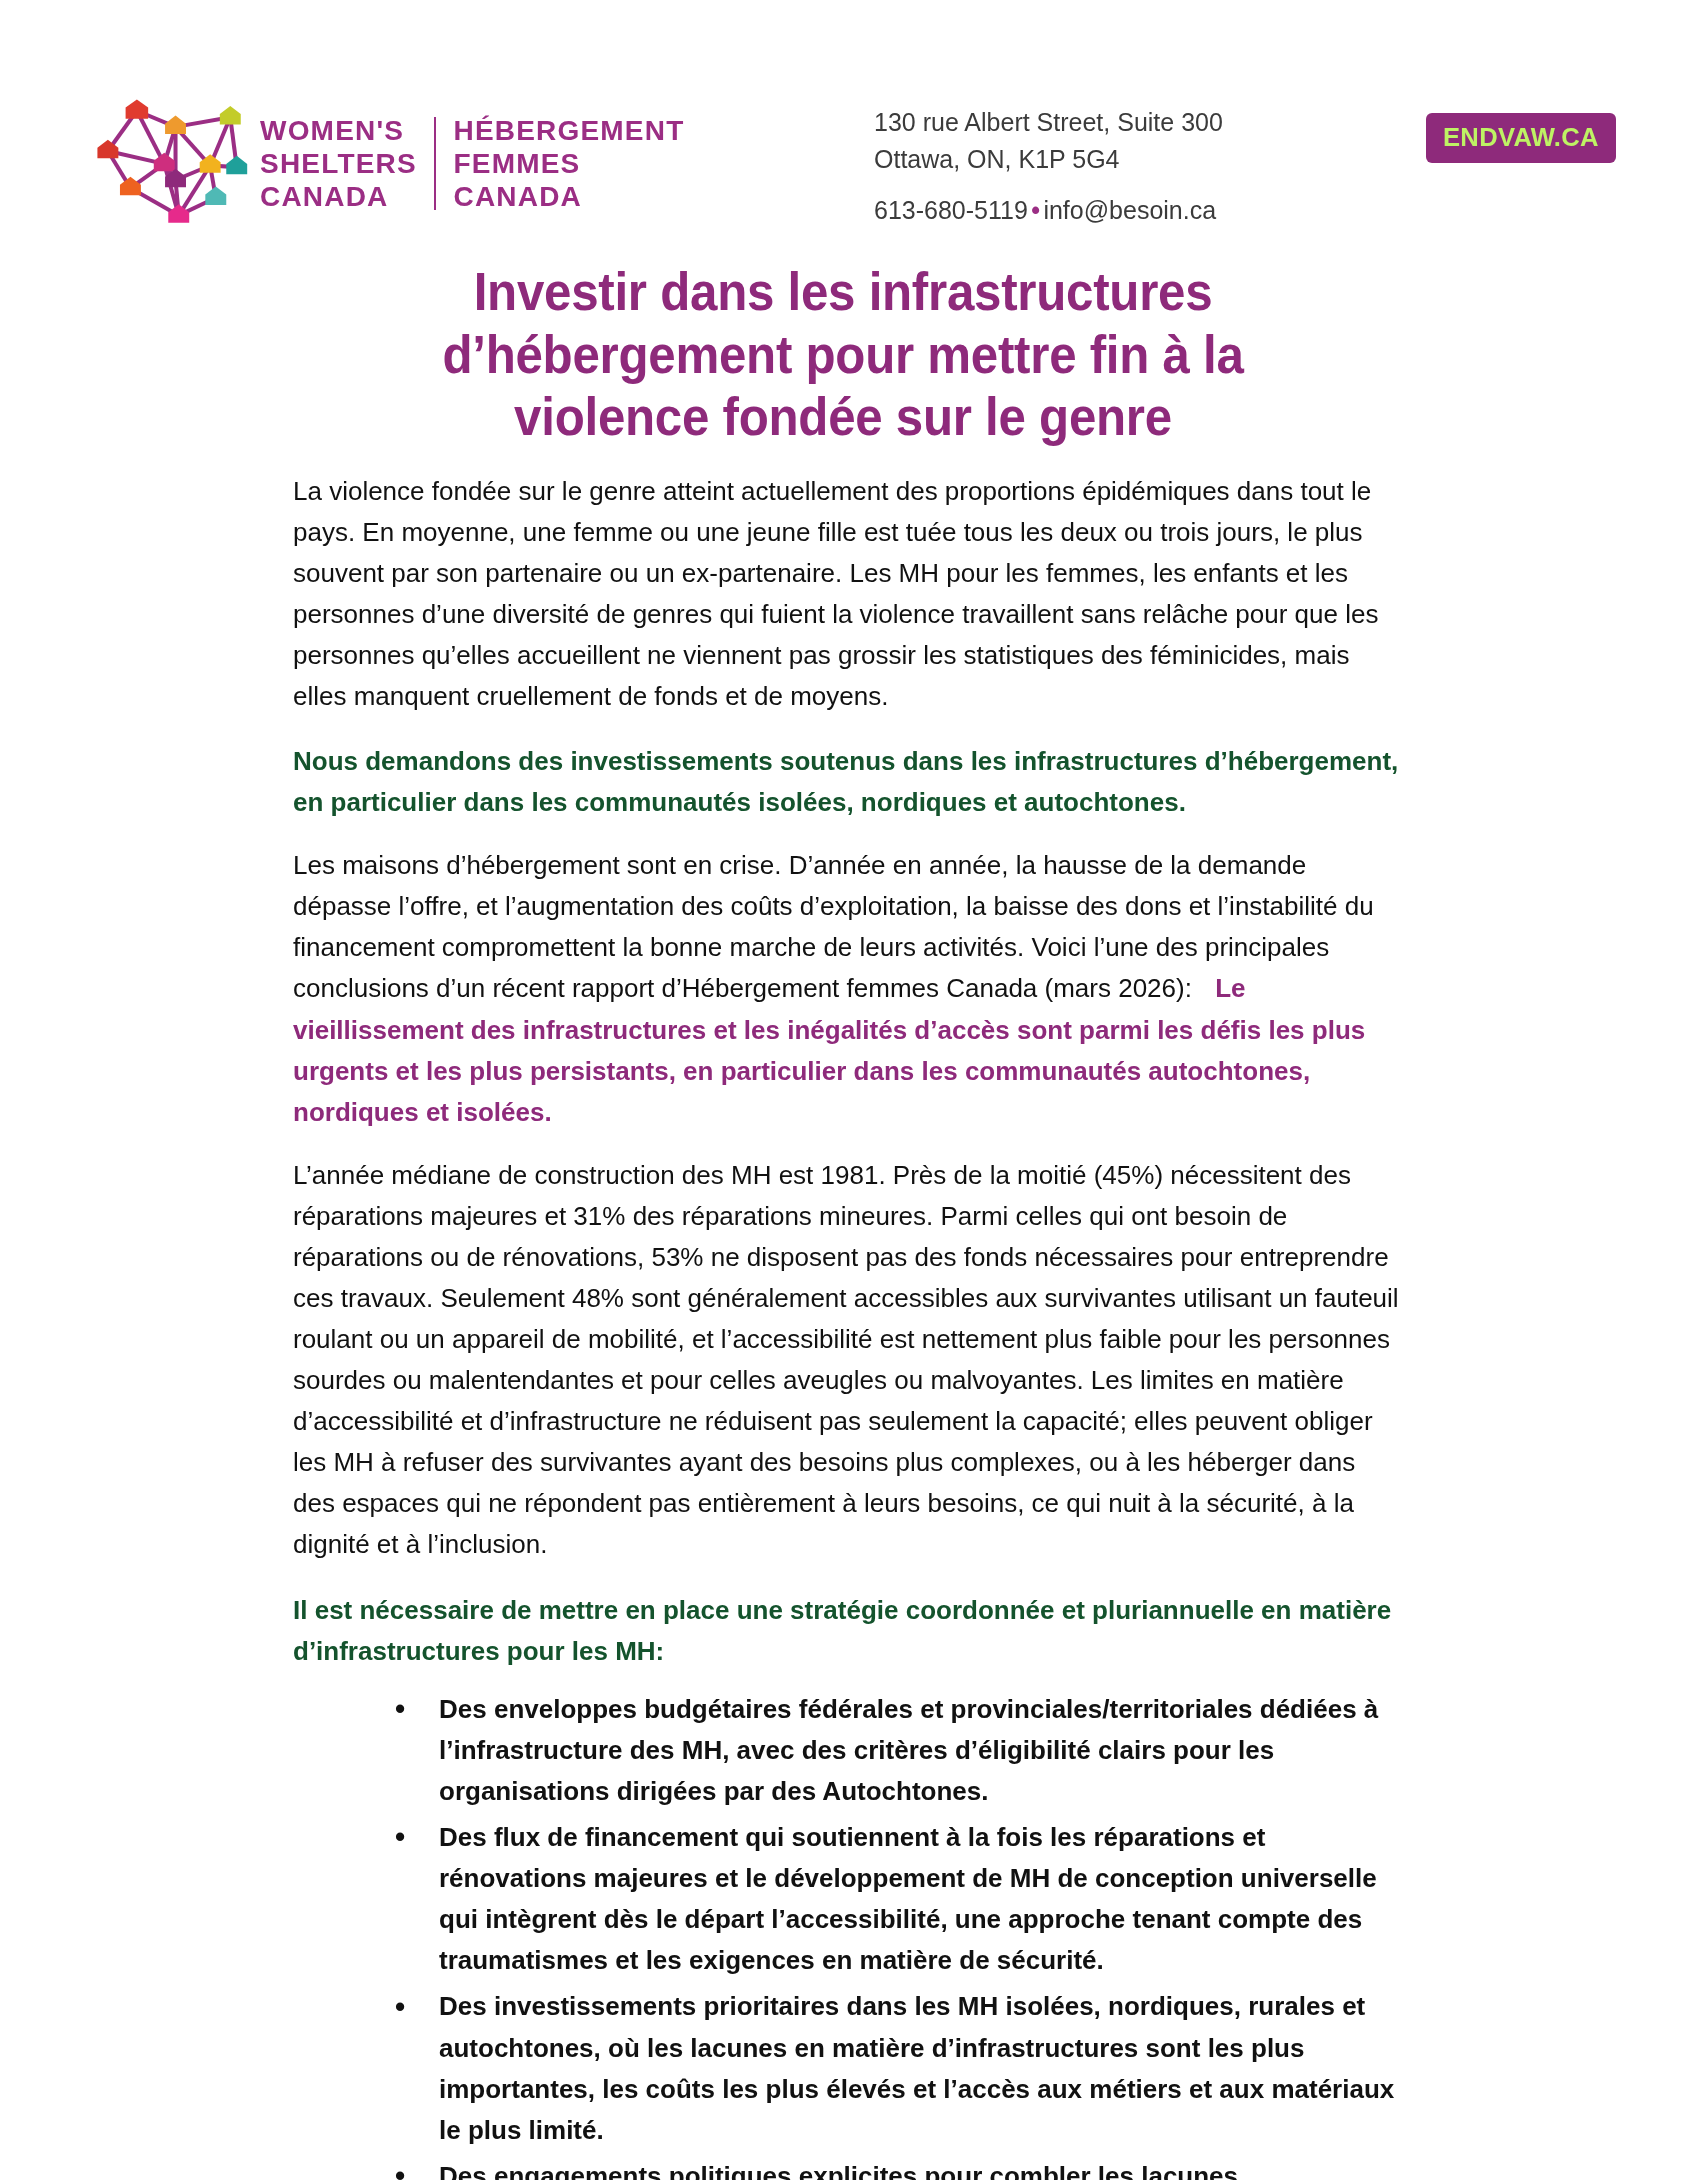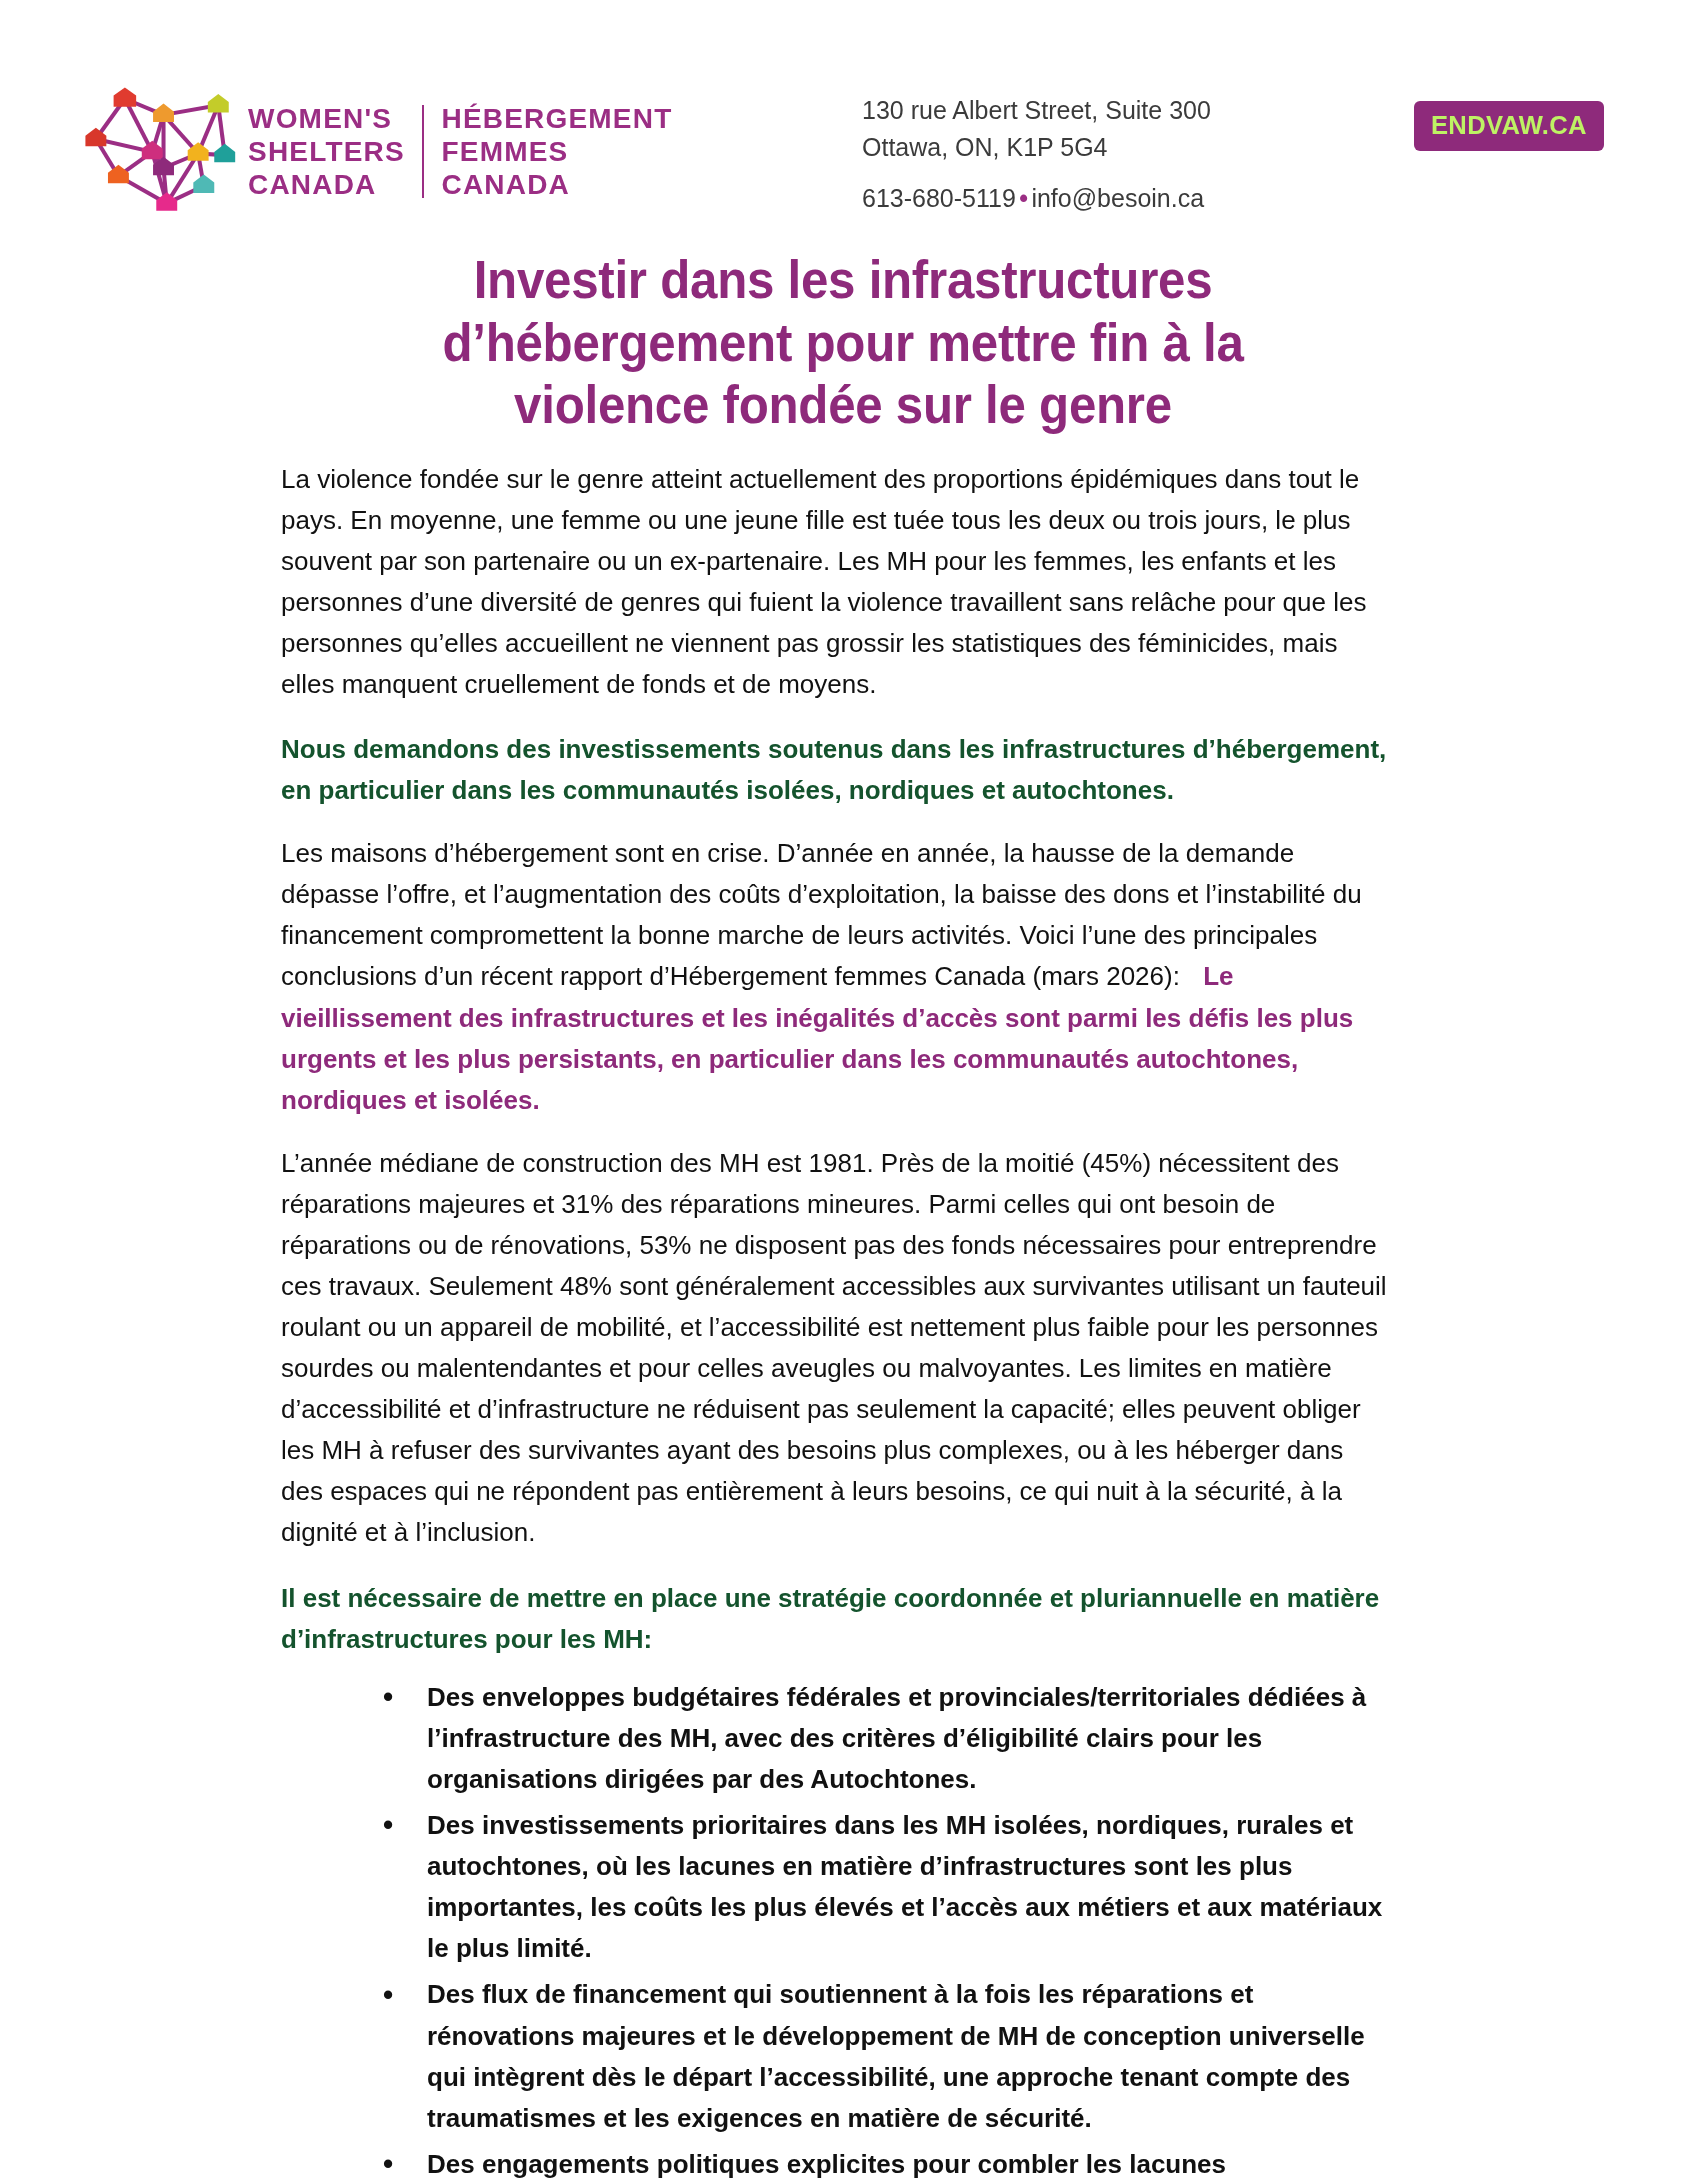--- a/index.html
+++ b/index.html
@@ -16,21 +16,21 @@
     color: #1a1a1a;
     position: relative;
     overflow: hidden;
   }
 
   .page {
     width: 1685px;
     height: 2181px;
     position: relative;
     background: #fff;
-    padding: 0;
+    padding: 12px;
   }
 
   
   .masthead {
     position: relative;
     height: 230px;
     padding: 75px 0 0 0;
   }
 
   .logo-block {
@@ -252,20 +252,20 @@
     <p class="accent-par">Nous demandons des investissements soutenus dans les infrastructures d’hébergement, en particulier dans les communautés isolées, nordiques et autochtones.</p>
 
     <p class="body-par"><span>Les maisons d’hébergement sont en crise. D’année en année, la hausse de la demande dépasse l’offre, et l’augmentation des coûts d’exploitation, la baisse des dons et l’instabilité du financement compromettent la bonne marche de leurs activités. Voici l’une des principales conclusions d’un récent rapport d’Hébergement femmes Canada (mars 2026): </span><span class="accent">Le vieillissement des infrastructures et les inégalités d’accès sont parmi les défis les plus urgents et les plus persistants, en particulier dans les communautés autochtones, nordiques et isolées.</span></p>
 
     <p class="body-par">L’année médiane de construction des MH est 1981. Près de la moitié (45%) nécessitent des réparations majeures et 31% des réparations mineures. Parmi celles qui ont besoin de réparations ou de rénovations, 53% ne disposent pas des fonds nécessaires pour entreprendre ces travaux. Seulement 48% sont généralement accessibles aux survivantes utilisant un fauteuil roulant ou un appareil de mobilité, et l’accessibilité est nettement plus faible pour les personnes sourdes ou malentendantes et pour celles aveugles ou malvoyantes. Les limites en matière d’accessibilité et d’infrastructure ne réduisent pas seulement la capacité; elles peuvent obliger les MH à refuser des survivantes ayant des besoins plus complexes, ou à les héberger dans des espaces qui ne répondent pas entièrement à leurs besoins, ce qui nuit à la sécurité, à la dignité et à l’inclusion.</p>
 
     <p class="accent-par">Il est nécessaire de mettre en place une stratégie coordonnée et pluriannuelle en matière d’infrastructures pour les MH:</p>
 
     <ul class="bullets">
       <li>Des enveloppes budgétaires fédérales et provinciales/territoriales dédiées à l’infrastructure des MH, avec des critères d’éligibilité clairs pour les organisations dirigées par des Autochtones.</li>
+      <li>Des flux de financement qui soutiennent à la fois les réparations et rénovations majeures et le développement de MH de conception universelle qui intègrent dès le départ l’accessibilité, une approche tenant compte des traumatismes et les exigences en matière de sécurité.</li>
       <li>Des investissements prioritaires dans les MH isolées, nordiques, rurales et autochtones, où les lacunes en matière d’infrastructures sont les plus importantes, les coûts les plus élevés et l’accès aux métiers et aux matériaux le plus limité.</li>
-      <li>Des flux de financement qui soutiennent à la fois les réparations et rénovations majeures et le développement de MH de conception universelle qui intègrent dès le départ l’accessibilité, une approche tenant compte des traumatismes et les exigences en matière de sécurité.</li>
       <li>Des engagements politiques explicites pour combler les lacunes juridictionnelles qui font que les MH autochtones et les installations dans les réserves n’ont pas un accès équitable</li>
     </ul>
 
   </div>
 </div>
 
 
 </body></html>

